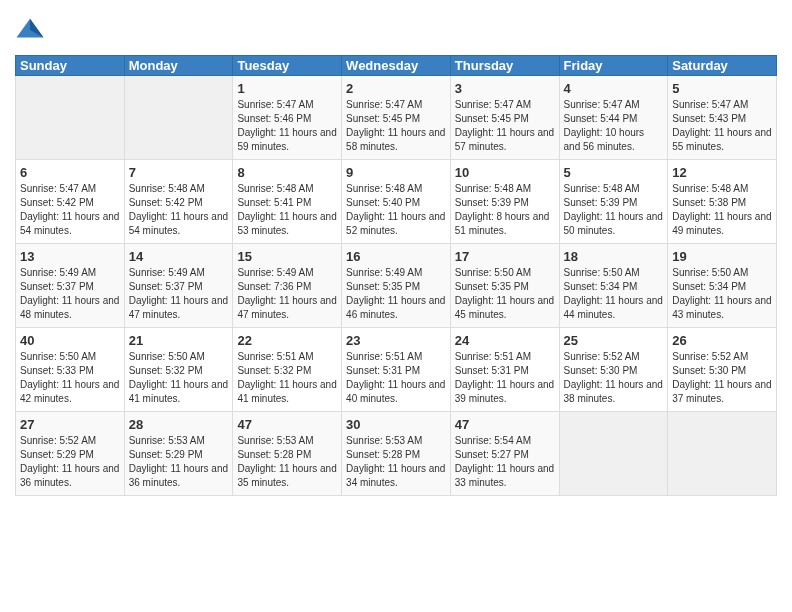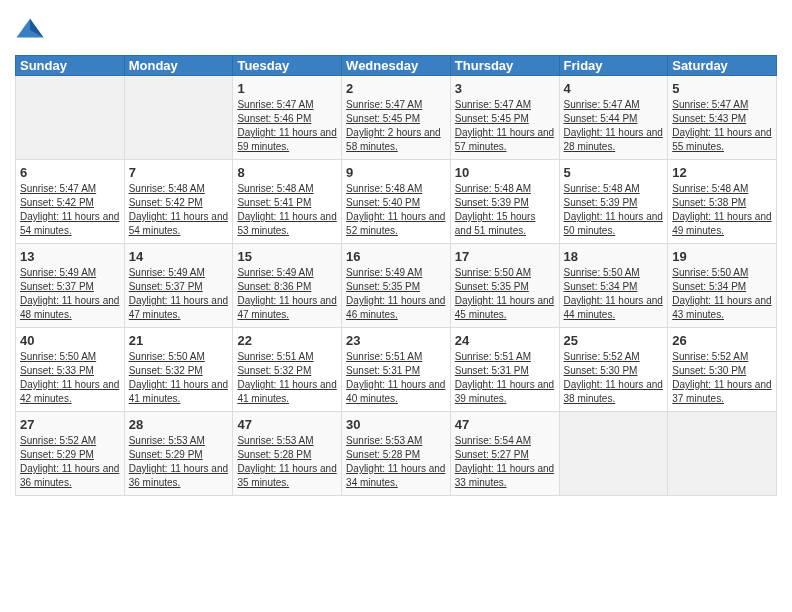--- a/index.html
+++ b/index.html
@@ -82,21 +82,20 @@
     }
     .day-number {
       font-size: 13px;
       font-weight: bold;
       display: block;
       margin-bottom: 2px;
     }
     .cell-content {
       font-size: 10px;
       line-height: 1.4;
-      text-decoration: underline;
     }
     .empty-cell {
       background-color: #f0f0f0 !important;
     }
   </style>
 </head>
 <body>
 
 <div class="header-section">
   <div class="logo">
@@ -137,37 +136,37 @@
           <span>Sunrise: 5:47 AM</span><br>
           <span>Sunset: 5:46 PM</span><br>
           <span>Daylight: 11 hours and 59 minutes.</span>
         </div>
       </td>
         <td>
         <span class="day-number">2</span>
         <div class="cell-content">
           <span>Sunrise: 5:47 AM</span><br>
           <span>Sunset: 5:45 PM</span><br>
-          <span>Daylight: 2 hours and 58 minutes.</span>
+          <span>Daylight: 11 hours and 58 minutes.</span>
         </div>
       </td>
         <td>
         <span class="day-number">3</span>
         <div class="cell-content">
           <span>Sunrise: 5:47 AM</span><br>
           <span>Sunset: 5:45 PM</span><br>
           <span>Daylight: 11 hours and 57 minutes.</span>
         </div>
       </td>
         <td>
         <span class="day-number">4</span>
         <div class="cell-content">
           <span>Sunrise: 5:47 AM</span><br>
           <span>Sunset: 5:44 PM</span><br>
-          <span>Daylight: 11 hours and 28 minutes.</span>
+          <span>Daylight: 10 hours and 56 minutes.</span>
         </div>
       </td>
         <td>
         <span class="day-number">5</span>
         <div class="cell-content">
           <span>Sunrise: 5:47 AM</span><br>
           <span>Sunset: 5:43 PM</span><br>
           <span>Daylight: 11 hours and 55 minutes.</span>
         </div>
       </td>
@@ -203,21 +202,21 @@
           <span>Sunrise: 5:48 AM</span><br>
           <span>Sunset: 5:40 PM</span><br>
           <span>Daylight: 11 hours and 52 minutes.</span>
         </div>
       </td>
         <td>
         <span class="day-number">10</span>
         <div class="cell-content">
           <span>Sunrise: 5:48 AM</span><br>
           <span>Sunset: 5:39 PM</span><br>
-          <span>Daylight: 15 hours and 51 minutes.</span>
+          <span>Daylight: 8 hours and 51 minutes.</span>
         </div>
       </td>
         <td>
         <span class="day-number">5</span>
         <div class="cell-content">
           <span>Sunrise: 5:48 AM</span><br>
           <span>Sunset: 5:39 PM</span><br>
           <span>Daylight: 11 hours and 50 minutes.</span>
         </div>
       </td>
@@ -244,21 +243,21 @@
         <div class="cell-content">
           <span>Sunrise: 5:49 AM</span><br>
           <span>Sunset: 5:37 PM</span><br>
           <span>Daylight: 11 hours and 47 minutes.</span>
         </div>
       </td>
         <td>
         <span class="day-number">15</span>
         <div class="cell-content">
           <span>Sunrise: 5:49 AM</span><br>
-          <span>Sunset: 8:36 PM</span><br>
+          <span>Sunset: 7:36 PM</span><br>
           <span>Daylight: 11 hours and 47 minutes.</span>
         </div>
       </td>
         <td>
         <span class="day-number">16</span>
         <div class="cell-content">
           <span>Sunrise: 5:49 AM</span><br>
           <span>Sunset: 5:35 PM</span><br>
           <span>Daylight: 11 hours and 46 minutes.</span>
         </div>

